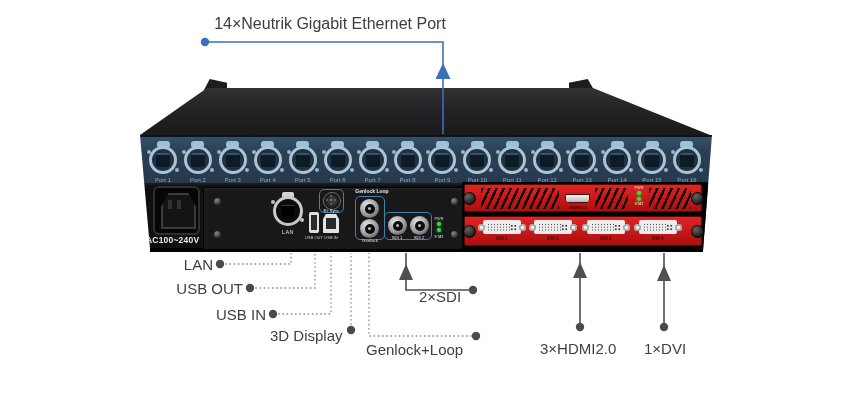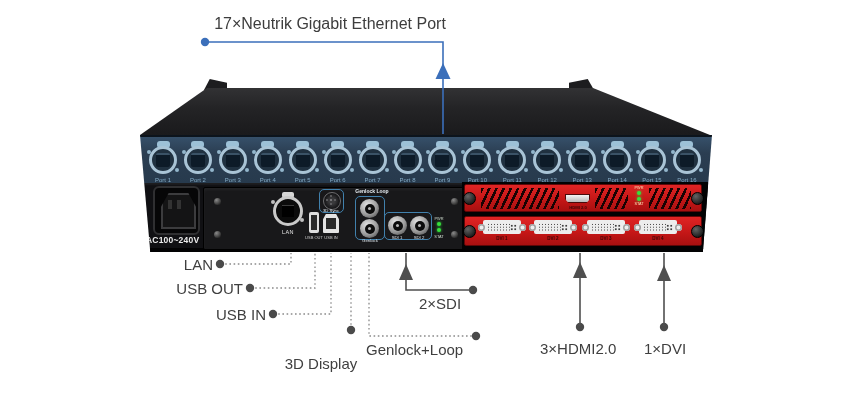--- a/index.html
+++ b/index.html
@@ -4,23 +4,23 @@
 <style>
   html,body{margin:0;padding:0;background:#fff;}
   .stage{position:relative;width:850px;height:404px;background:#fff;overflow:hidden;
          font-family:"Liberation Sans",sans-serif;}
   
   .callout-label{position:absolute;font-size:15px;color:#3f3f3f;z-index:6;white-space:nowrap;}
   .cl-top{left:196px;top:15px;width:268px;text-align:center;font-size:16px;color:#3d3d3d;}
   .cl-lan{left:128px;top:256px;width:85px;text-align:right;}
   .cl-usbout{left:128px;top:280px;width:115px;text-align:right;}
   .cl-usbin{left:148px;top:306px;width:118px;text-align:right;}
-  .cl-3dd{left:270px;top:355px;width:102px;text-align:center;}
+  .cl-3dd{left:270px;top:327px;width:102px;text-align:left;}
   .cl-gll{left:366px;top:341px;}
-  .cl-sdi{left:419px;top:295px;}
+  .cl-sdi{left:419px;top:288px;}
   .cl-hdmi{left:540px;top:340px;}
   .cl-dvi{left:644px;top:340px;}
   
   svg.lines{position:absolute;left:0;top:0;z-index:10;pointer-events:none;}
   
   .chassis-top{position:absolute;left:140px;top:85px;width:572px;height:50px;z-index:1;
     background:linear-gradient(180deg,#343436 0%,#242426 45%,#1a1a1c 100%);
     clip-path:polygon(67px 3px,453px 3px,570px 50px,0px 50px);}
   .ear{position:absolute;background:#1d1d1f;z-index:0;}
   .ear-l{left:204px;top:79px;width:23px;height:11px;clip-path:polygon(25% 0,100% 35%,100% 100%,0 100%);}
@@ -155,21 +155,21 @@
       <path d="M580,326 V253"></path>
       <path d="M664,326 V253"></path>
     </g>
     <g fill="#4f4f4f">
       <polygon points="406,264 399,280 413,280"></polygon>
       <polygon points="580,262 573,278 587,278"></polygon>
       <polygon points="664,265 657,281 671,281"></polygon>
     </g>
   </svg>
 
-  <div class="callout-label cl-top">17×Neutrik Gigabit Ethernet Port</div>
+  <div class="callout-label cl-top">14×Neutrik Gigabit Ethernet Port</div>
   <div class="callout-label cl-lan">LAN</div>
   <div class="callout-label cl-usbout">USB OUT</div>
   <div class="callout-label cl-usbin">USB IN</div>
   <div class="callout-label cl-3dd">3D Display</div>
   <div class="callout-label cl-gll">Genlock+Loop</div>
   <div class="callout-label cl-sdi">2×SDI</div>
   <div class="callout-label cl-hdmi">3×HDMI2.0</div>
   <div class="callout-label cl-dvi">1×DVI</div>
 
   <div class="ear ear-l"></div>

